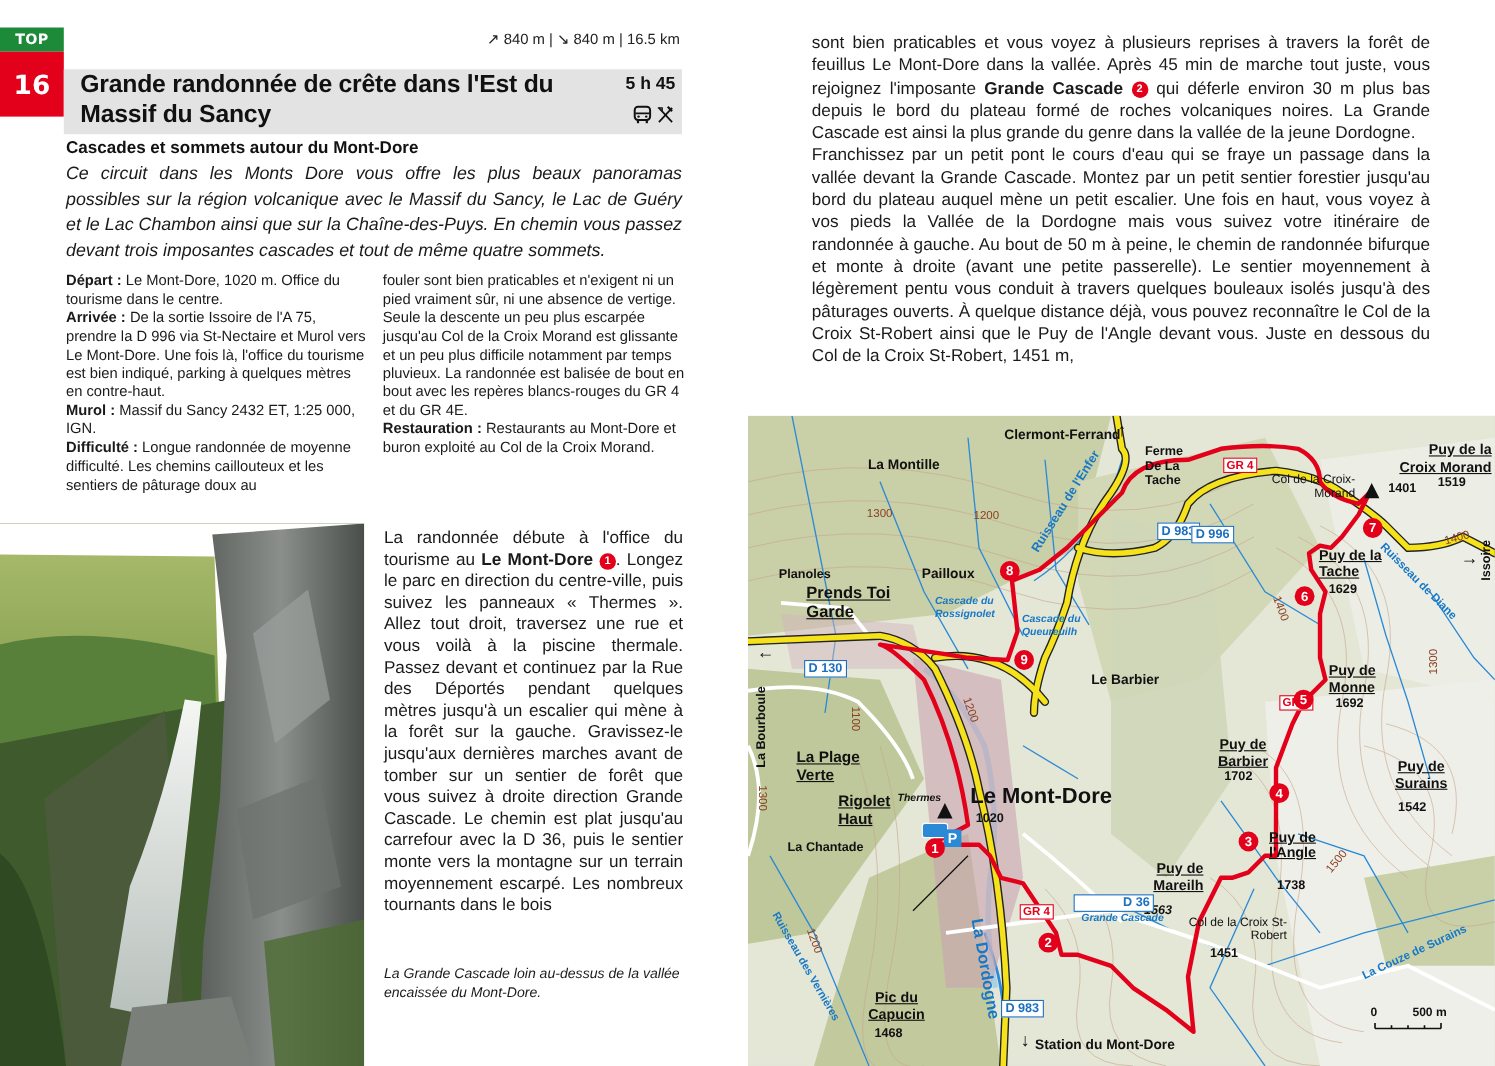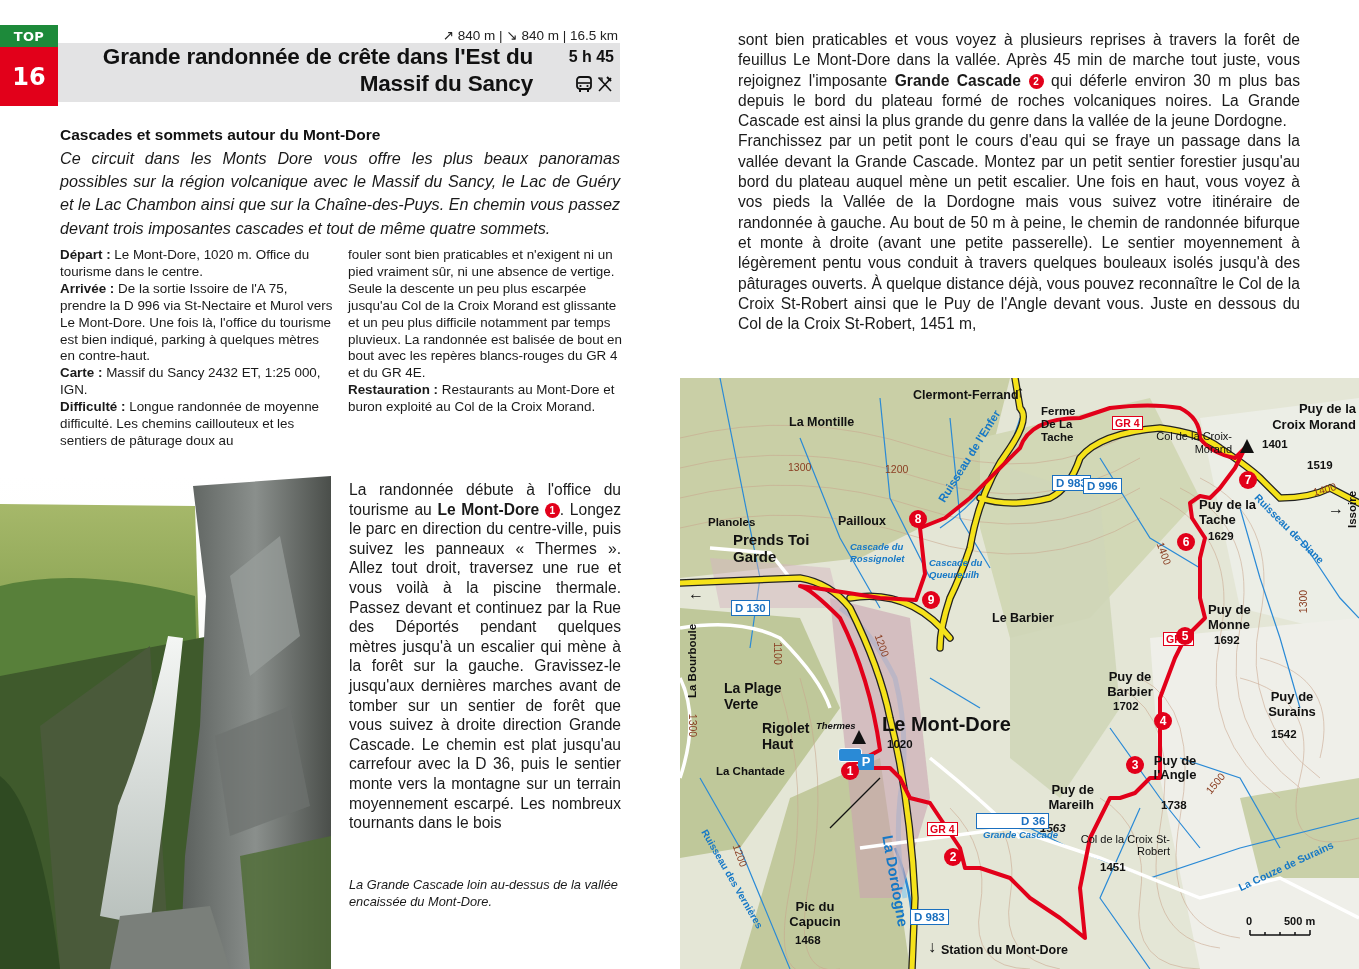--- a/index.html
+++ b/index.html
@@ -3,21 +3,21 @@
 <meta charset="utf-8">
 <style>
   * { box-sizing: border-box; margin: 0; padding: 0; }
   html, body { width: 1359px; height: 969px; overflow: hidden; background: #ffffff; }
   body { position: relative; font-family: "DejaVu Sans", "Liberation Sans", sans-serif; color: #1a1a1a; }
 
   
   .top-badge { position: absolute; left: 0; top: 25px; width: 58px; height: 22px; background: #1d8a3a; color: #fff; font-weight: bold; font-size: 13px; display: flex; align-items: center; justify-content: center; letter-spacing: 0.3px; }
   .num-badge { position: absolute; left: 0; top: 47px; width: 58px; height: 59px; background: #e2001a; color: #fff; font-weight: bold; font-size: 24px; display: flex; align-items: center; justify-content: center; }
   .stats-line { position: absolute; right: 741px; top: 27px; font-family: "Liberation Sans", sans-serif; font-size: 13.5px; color: #222; white-space: nowrap; }
-  .title-bar { position: absolute; left: 58px; top: 43px; width: 562px; height: 59px; background: #e3e3e4; text-align: right; }
+  .title-bar { position: absolute; left: 58px; top: 63px; width: 562px; height: 59px; background: #e3e3e4; }
   .title-text { position: absolute; left: 15px; top: 0px; width: 460px; font-family: "Liberation Sans", sans-serif; font-weight: bold; font-size: 22.5px; line-height: 27px; color: #111; letter-spacing: -0.2px; }
   .duration { position: absolute; right: 6px; top: 5px; font-family: "Liberation Sans", sans-serif; font-weight: bold; font-size: 16px; color: #111; }
   .title-icons { position: absolute; right: 6px; top: 32px; display: flex; gap: 3px; align-items: center; }
   .title-icons svg { display: block; }
 
   .subtitle { position: absolute; left: 60px; top: 126px; font-family: "Liberation Sans", sans-serif; font-weight: bold; font-size: 15.5px; color: #111; }
   .intro { position: absolute; left: 60px; top: 147px; width: 560px; font-family: "Liberation Sans", sans-serif; font-style: italic; font-size: 16.2px; line-height: 23.2px; color: #1a1a1a; text-align: justify; }
 
   .info-col { position: absolute; top: 247px; width: 275px; font-family: "Liberation Sans", sans-serif; font-size: 13.4px; line-height: 16.9px; color: #1a1a1a; }
   .info-col.c1 { left: 60px; }
@@ -33,21 +33,21 @@
 
   .caption { position: absolute; left: 349px; top: 876px; width: 275px; font-family: "Liberation Sans", sans-serif; font-style: italic; font-size: 12.8px; line-height: 17px; color: #1a1a1a; }
 
   
   .body-right { position: absolute; left: 738px; top: 30px; width: 562px; font-family: "Liberation Sans", sans-serif; font-size: 15.6px; line-height: 20.3px; color: #1a1a1a; text-align: justify; }
   .body-right b { font-weight: bold; }
 
   .map { position: absolute; left: 680px; top: 378px; width: 679px; height: 591px; overflow: hidden; background: #dfe2cf; }
   .map svg { position: absolute; left: 0; top: 0; }
   .map-label { position: absolute; font-family: "Liberation Sans", sans-serif; color: #111; white-space: nowrap; line-height: 1.05; }
-  .ml-big { font-weight: bold; font-size: 15px; }
+  .ml-big { font-weight: bold; font-size: 15px; text-decoration: underline; }
   .ml-huge { font-weight: bold; font-size: 20px; }
   .ml-med { font-weight: bold; font-size: 12.5px; }
   .ml-small { font-size: 11px; }
   .ml-elev { font-size: 11.5px; font-weight: bold; }
   .ml-contour { font-size: 10.5px; color: #8a3e22; }
   .ml-water { font-style: italic; font-size: 10.5px; color: #1678c6; font-weight: bold; }
   .ml-water-rot { font-weight: bold; font-size: 11.5px; color: #1678c6; }
   .road-tag { position: absolute; border: 1.5px solid #1a6fbf; background: #fff; color: #1a6fbf; font-family: "Liberation Sans", sans-serif; font-weight: bold; font-size: 11.5px; padding: 0 3px; line-height: 14px; white-space: nowrap; }
   .gr-tag { position: absolute; border: 1.5px solid #e2001a; background: #fff; color: #e2001a; font-family: "Liberation Sans", sans-serif; font-weight: bold; font-size: 10.5px; padding: 0 2px; line-height: 12px; white-space: nowrap; }
   .wp { position: absolute; width: 18px; height: 18px; border-radius: 50%; background: #e2001a; color: #fff; font-family: "Liberation Sans", sans-serif; font-weight: bold; font-size: 12px; display: flex; align-items: center; justify-content: center; }
@@ -85,21 +85,21 @@
 </div>
 
 <div class="subtitle">Cascades et sommets autour du Mont-Dore</div>
 <div class="intro">Ce circuit dans les Monts Dore vous offre les plus beaux panoramas possibles sur la région volcanique avec le Massif du Sancy, le Lac de Guéry et le Lac Chambon ainsi que sur la Chaîne-des-Puys. En chemin vous passez devant trois imposantes cascades et tout de même quatre sommets.</div>
 
 <div class="info-col c1">
   <b>Départ :</b>
   <span>Le Mont-Dore, 1020 m. Office du tourisme dans le centre.</span><br>
   <b>Arrivée :</b>
   <span>De la sortie Issoire de l'A 75, prendre la D 996 via St-Nectaire et Murol vers Le Mont-Dore. Une fois là, l'office du tourisme est bien indiqué, parking à quelques mètres en contre-haut.</span><br>
-  <b>Carte :</b>
+  <b>Murol :</b>
   <span>Massif du Sancy 2432 ET, 1:25 000, IGN.</span><br>
   <b>Difficulté :</b>
   <span>Longue randonnée de moyenne difficulté. Les chemins caillouteux et les sentiers de pâturage doux au</span>
 </div>
 <div class="info-col c2">
   <span>fouler sont bien praticables et n'exigent ni un pied vraiment sûr, ni une absence de vertige. Seule la descente un peu plus escarpée jusqu'au Col de la Croix Morand est glissante et un peu plus difficile notamment par temps pluvieux. La randonnée est balisée de bout en bout avec les repères blancs-rouges du GR 4 et du GR 4E.</span><br>
   <b>Restauration :</b>
   <span>Restaurants au Mont-Dore et buron exploité au Col de la Croix Morand.</span>
 </div>
 
@@ -258,21 +258,21 @@
   <div class="map-label ml-med" style="left:261px;top:566px;">Station du Mont-Dore</div>
   <span class="map-label" style="left:248px;top:561px;font-size:16px;font-weight:bold;">↓</span>
   <div class="map-label ml-med" style="left:678px;top:150px;transform:rotate(-90deg);transform-origin:left top;font-size:11.5px;margin-left:-12px;">Issoire</div>
   <span class="map-label" style="left:648px;top:123px;font-size:16px;font-weight:bold;">→</span>
   <div class="map-label ml-small" style="left:472px;top:52px;width:80px;white-space:normal;text-align:right;line-height:13px;">Col de la Croix-Morand</div>
   <div class="map-label ml-elev" style="left:582px;top:60px;">1401</div>
   <div class="map-label ml-small" style="left:400px;top:455px;width:90px;white-space:normal;line-height:12px;text-align:right;">Col de la Croix St-Robert</div>
   <div class="map-label ml-elev" style="left:420px;top:483px;">1451</div>
 
   <div class="map-label ml-big" style="left:586px;top:23px;width:90px;white-space:normal;text-align:right;line-height:16px;font-size:13px;">Puy de la Croix Morand</div>
-  <div class="map-label ml-elev" style="left:627px;top:55px;margin-top:26px;">1519</div>
+  <div class="map-label ml-elev" style="left:627px;top:55px;">1519</div>
   <div class="map-label ml-big" style="left:519px;top:119px;width:70px;white-space:normal;line-height:15px;font-size:13px;">Puy de la Tache</div>
   <div class="map-label ml-elev" style="left:528px;top:152px;">1629</div>
   <div class="map-label ml-big" style="left:528px;top:224px;width:80px;white-space:normal;line-height:15px;font-size:13px;">Puy de Monne</div>
   <div class="map-label ml-elev" style="left:534px;top:256px;">1692</div>
   <div class="map-label ml-big" style="left:420px;top:291px;width:60px;white-space:normal;line-height:15px;font-size:13px;text-align:center;">Puy de Barbier</div>
   <div class="map-label ml-elev" style="left:433px;top:322px;">1702</div>
   <div class="map-label ml-big" style="left:577px;top:311px;width:70px;white-space:normal;line-height:15px;font-size:13px;text-align:center;">Puy de Surains</div>
   <div class="map-label ml-elev" style="left:591px;top:350px;">1542</div>
   <div class="map-label ml-big" style="left:470px;top:376px;width:50px;white-space:normal;line-height:14px;font-size:13px;text-align:center;">Puy de l'Angle</div>
   <div class="map-label ml-elev" style="left:481px;top:421px;">1738</div>

